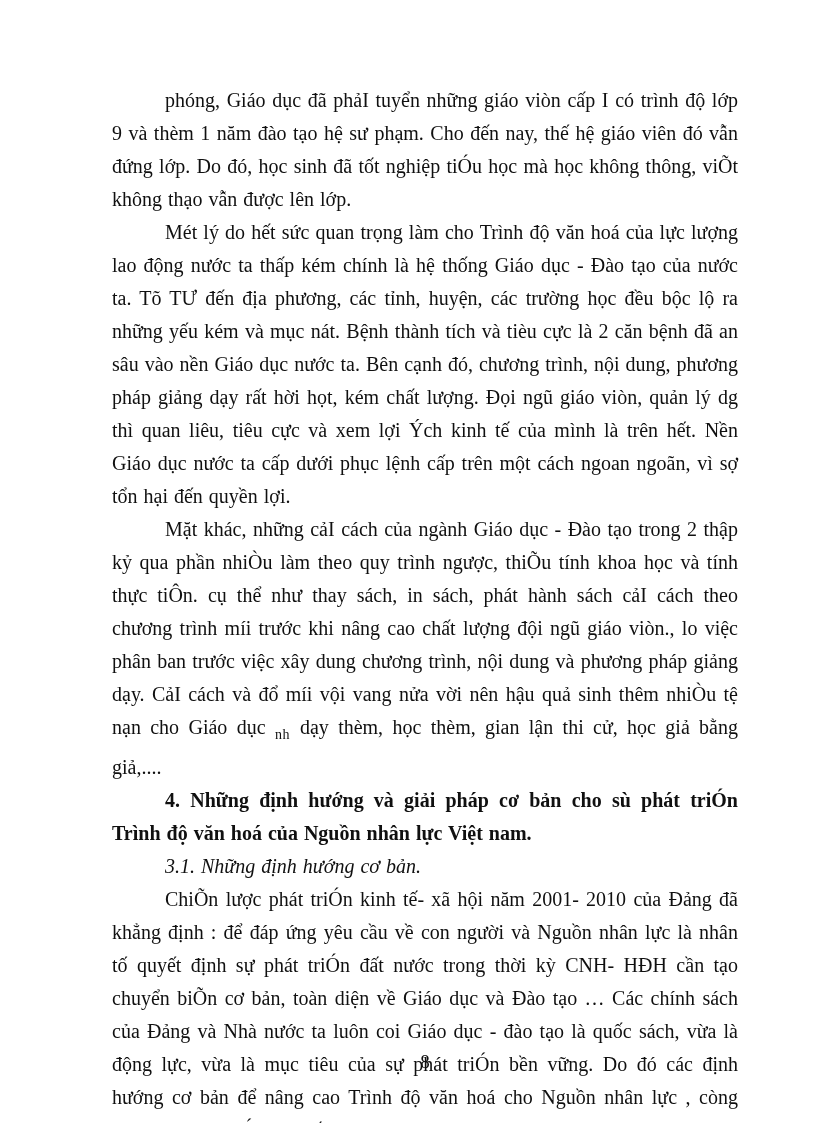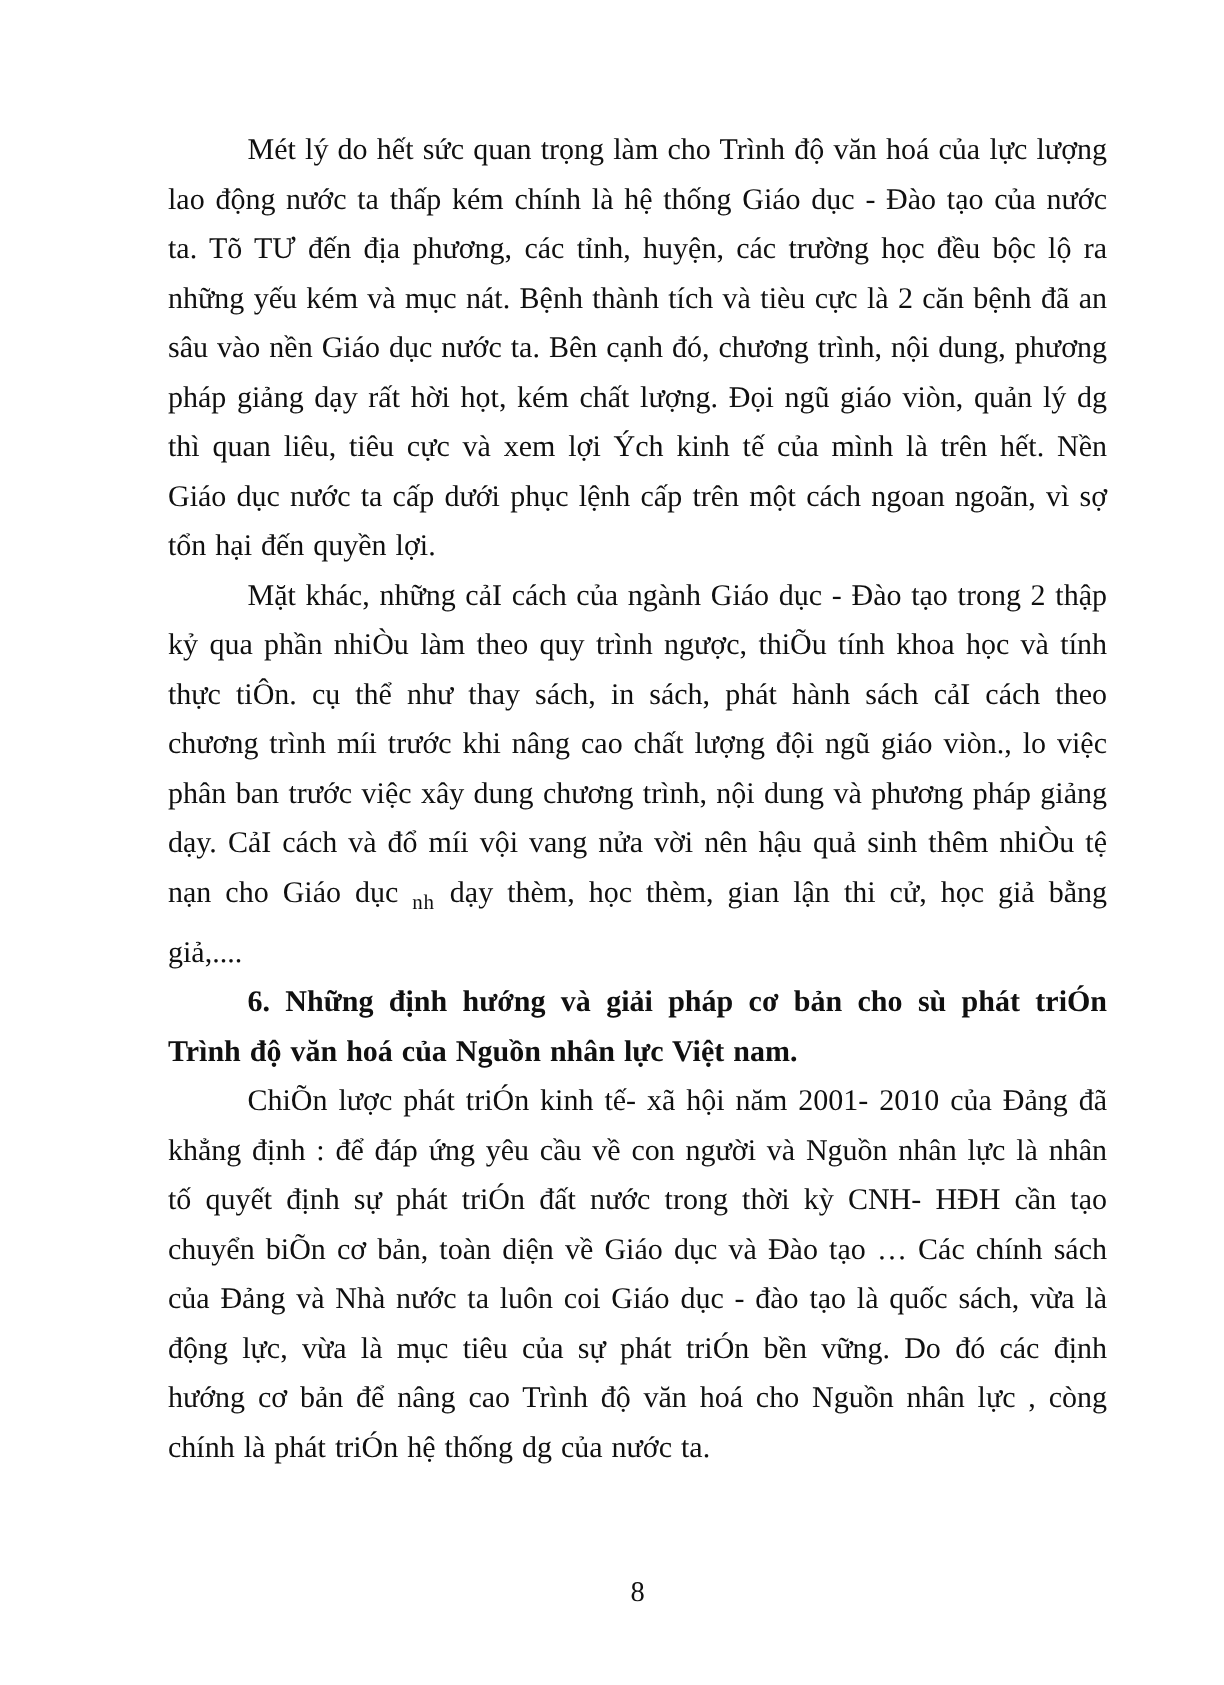--- a/index.html
+++ b/index.html
@@ -59,26 +59,28 @@
     font-size: 19px;
     line-height: 24px;
   }
 </style>
 </head>
 <body>
 
 <div class="page">
   <div class="textblock">
 
+    <p class="para">phóng, Giáo dục đã phảI tuyển những giáo viòn cấp I có trình độ lớp 9 và thèm 1 năm đào tạo hệ sư phạm. Cho đến nay, thế hệ giáo viên đó vẫn đứng lớp. Do đó, học sinh đã tốt nghiệp tiÓu học mà học không thông, viÕt không thạo vẫn được lên lớp.</p>
 
     <p class="para">Mét lý do hết sức quan trọng làm cho Trình độ văn hoá của lực lượng lao động nước ta thấp kém chính là hệ thống Giáo dục - Đào tạo của nước ta. Tõ TƯ đến địa phương, các tỉnh, huyện, các trường học đều bộc lộ ra những yếu kém và mục nát. Bệnh thành tích và tièu cực là 2 căn bệnh đã an sâu vào nền Giáo dục nước ta. Bên cạnh đó, chương trình, nội dung, phương pháp giảng dạy rất hời họt, kém chất lượng. Đọi ngũ giáo viòn, quản lý dg thì quan liêu, tiêu cực và xem lợi Ých kinh tế của mình là trên hết. Nền Giáo dục nước ta cấp dưới phục lệnh cấp trên một cách ngoan ngoãn, vì sợ tổn hại đến quyền lợi.</p>
 
     <p class="para"><span>Mặt khác, những cảI cách của ngành Giáo dục - Đào tạo trong 2 thập kỷ qua phần nhiÒu làm theo quy trình ngược, thiÕu tính khoa học và tính thực tiÔn. cụ thể như thay sách, in sách, phát hành sách cảI cách theo chương trình míi trước khi nâng cao chất lượng đội ngũ giáo viòn., lo việc phân ban trước việc xây dung chương trình, nội dung và phương pháp giảng dạy. CảI cách và đổ míi vội vang nửa vời nên hậu quả sinh thêm nhiÒu tệ nạn cho Giáo dục </span><span class="sub-note">nh</span><span class="after-sub">dạy thèm, học thèm, gian lận thi cử, học giả bằng giả,....</span></p>
 
-    <p class="para bold">6. Những định hướng và giải pháp cơ bản cho sù phát triÓn Trình độ văn hoá của Nguồn nhân lực Việt nam.</p>
+    <p class="para bold">4. Những định hướng và giải pháp cơ bản cho sù phát triÓn Trình độ văn hoá của Nguồn nhân lực Việt nam.</p>
 
+    <p class="para italic">3.1. Những định hướng cơ bản.</p>
 
     <p class="para">ChiÕn lược phát triÓn kinh tế- xã hội năm 2001- 2010 của Đảng đã khẳng định : để đáp ứng yêu cầu về con người và Nguồn nhân lực là nhân tố quyết định sự phát triÓn đất nước trong thời kỳ CNH- HĐH cần tạo chuyển biÕn cơ bản, toàn diện về Giáo dục và Đào tạo … Các chính sách của Đảng và Nhà nước ta luôn coi Giáo dục - đào tạo là quốc sách, vừa là động lực, vừa là mục tiêu của sự phát triÓn bền vững. Do đó các định hướng cơ bản để nâng cao Trình độ văn hoá cho Nguồn nhân lực , còng chính là phát triÓn hệ thống dg của nước ta.</p>
 
   </div>
 
   <div class="page-number">8</div>
 </div>
 
 </body></html>

